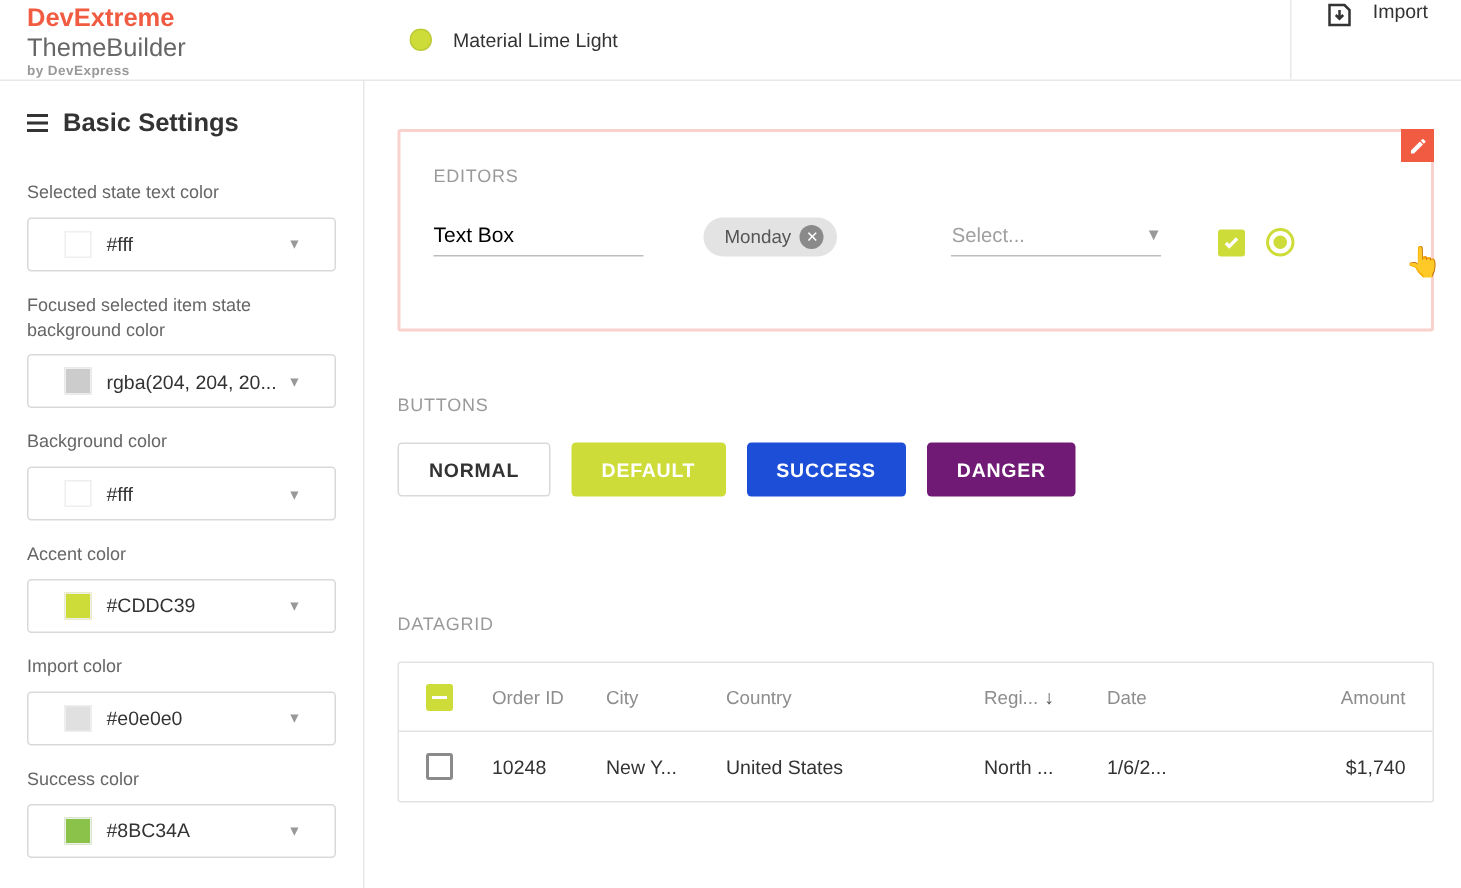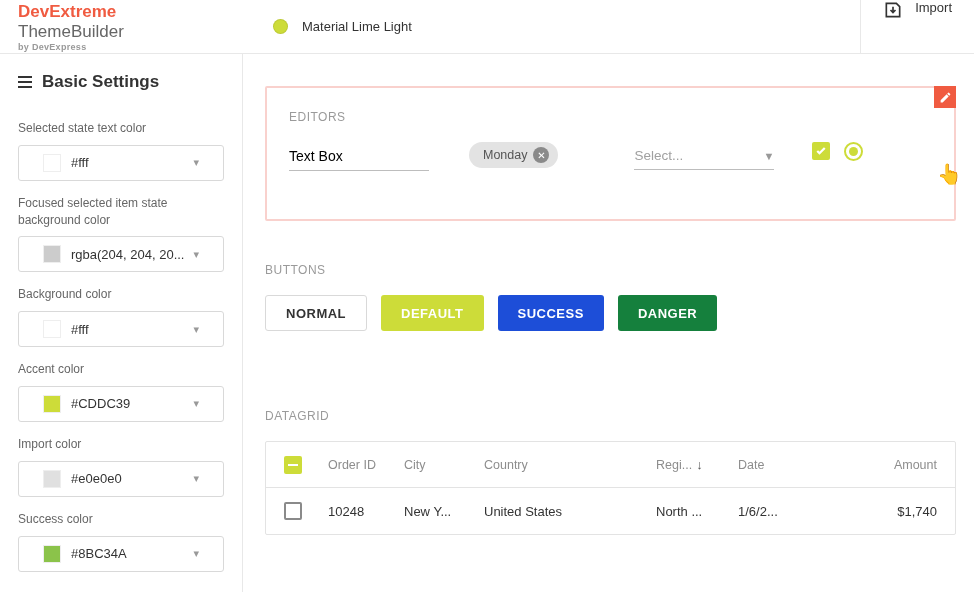--- a/index.html
+++ b/index.html
@@ -26,36 +26,36 @@
 .picker{height:36px;border:1px solid #d9d9d9;border-radius:3px;display:flex;align-items:center;padding:0 24px;cursor:pointer;position:relative}
 .swatch{width:18px;height:18px;border:1px solid #eee;margin-right:10px;flex-shrink:0}
 .picker-val{flex:1;font-size:13px;color:#333;white-space:nowrap;overflow:hidden;text-overflow:ellipsis}
 .chev{color:#999;font-size:11px}
 .main{flex:1;padding:32px 18px 0 22px;overflow:hidden;position:relative}
 .section-t{font-size:12px;letter-spacing:.5px;color:#9a9a9a;font-weight:500;margin-bottom:18px}
 .editors-box{border:2px solid #f9d1cd;border-radius:2px;padding:22px 22px 48px;position:relative}
 .edit-fab{position:absolute;top:-2px;right:-2px;width:22px;height:22px;background:#f05b41;display:flex;align-items:center;justify-content:center;cursor:pointer}
 .edit-fab svg{width:13px;height:13px;fill:#fff}
 .cursor-hand{position:absolute;top:108px;right:12px;font-size:20px;z-index:10;pointer-events:none}
-.editors-row{display:flex;align-items:flex-start;gap:14px;margin-top:4px}
+.editors-row{display:flex;align-items:flex-end;gap:14px;margin-top:4px}
 .textbox{width:140px;border:none;border-bottom:1px solid #bdbdbd;padding:6px 0;font-size:14px;background:transparent;outline:none}
 .chip{display:inline-flex;align-items:center;gap:6px;background:#e3e3e3;border-radius:16px;padding:5px 9px 5px 14px;font-size:12.5px;color:#555}
 .chip-x{width:16px;height:16px;border-radius:50%;background:#8a8a8a;color:#fff;display:flex;align-items:center;justify-content:center;font-size:10px;cursor:pointer}
 .select{width:140px;border:none;border-bottom:1px solid #bdbdbd;padding:6px 0;font-size:13.5px;color:#a0a0a0;display:flex;justify-content:space-between;align-items:center;cursor:pointer}
 .chk{width:18px;height:18px;background:#cddc39;border-radius:2px;display:flex;align-items:center;justify-content:center;cursor:pointer}
 .chk svg{width:12px;height:12px;stroke:#fff;stroke-width:3;fill:none}
 .radio-o{width:19px;height:19px;border:2px solid #cddc39;border-radius:50%;display:flex;align-items:center;justify-content:center;cursor:pointer}
 .radio-i{width:9px;height:9px;background:#cddc39;border-radius:50%}
 .btn-section{margin-top:42px}
 .btn-row{display:flex;gap:14px}
 .btn{height:36px;padding:0 20px;border:none;border-radius:3px;font-size:13px;font-weight:600;letter-spacing:.5px;cursor:pointer}
 .btn-normal{background:#fff;border:1px solid #d9d9d9;color:#333}
 .btn-default{background:#cddc39;color:#fff}
 .btn-success{background:#1d4ed8;color:#fff}
-.btn-danger{background:#15803d;color:#fff}
+.btn-danger{background:#701a75;color:#fff}
 .grid-section{margin-top:78px}
 .grid{border:1px solid #e3e3e3;border-radius:2px}
 .grid-row{display:flex;align-items:center;height:46px;padding:0 18px}
 .grid-head{border-bottom:1px solid #e3e3e3;color:#8d8d8d;font-size:12.5px}
 .gc-sel{width:44px}
 .gc-id{width:76px}
 .gc-city{width:80px}
 .gc-country{width:172px}
 .gc-region{width:82px;display:flex;align-items:flex-end;gap:4px}
 .gc-date{width:74px}

